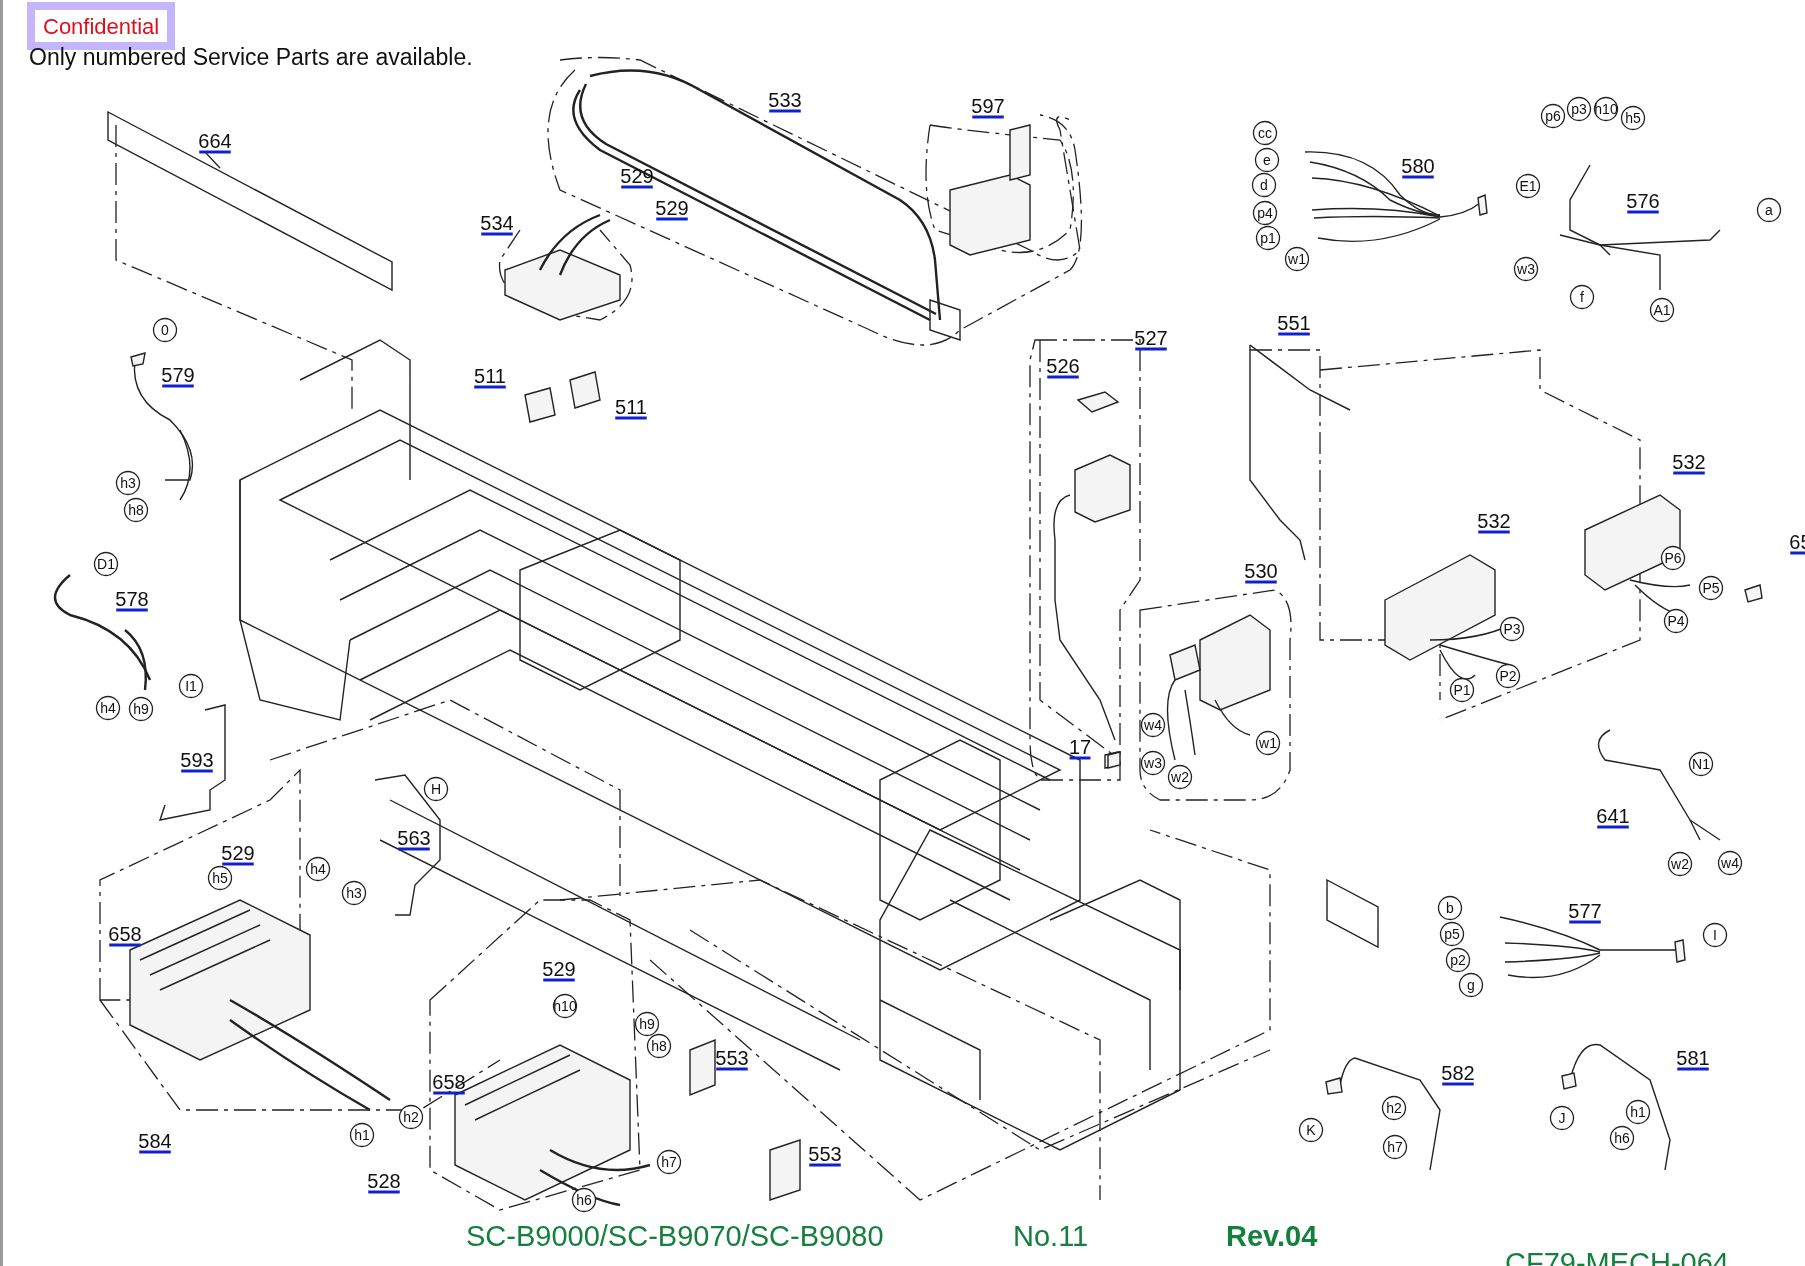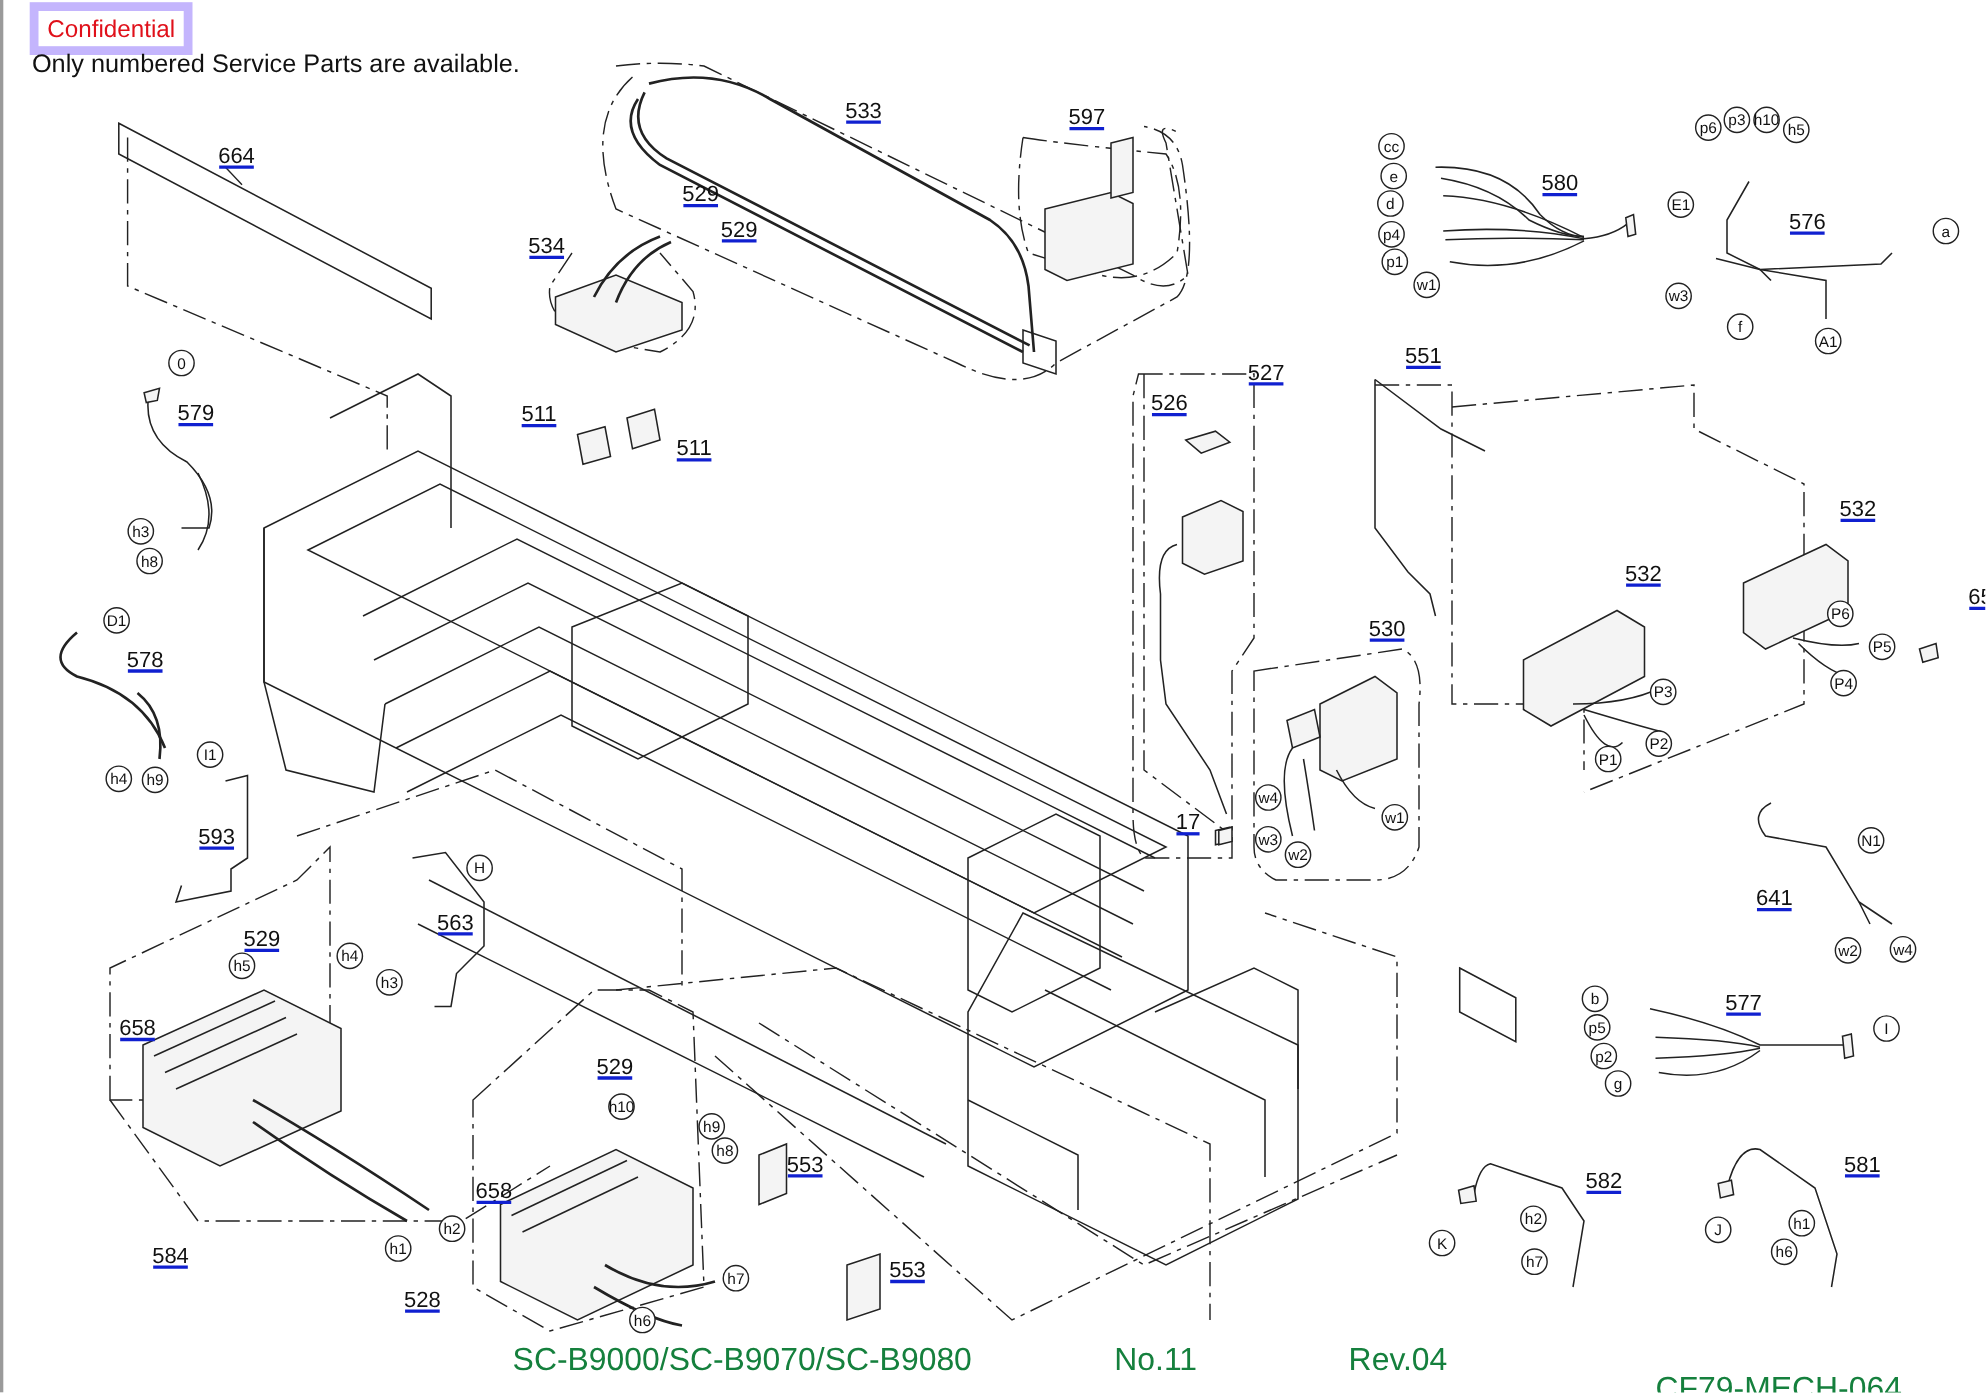--- a/index.html
+++ b/index.html
@@ -572,14 +572,14 @@
       </g>
       <g>
         <circle cx="1622" cy="1138" r="11.5" fill="#fff" stroke="#222" stroke-width="1.3"></circle>
         <text x="1622" y="1143" text-anchor="middle" class="callout-text">h6</text>
       </g>
     </g>
 </svg>
 
 <div class="footer" style="left:466px;">SC-B9000/SC-B9070/SC-B9080</div>
 <div class="footer" style="left:1013px;">No.11</div>
-<div class="footer" style="left:1226px;">Rev.04</div>
+<div class="footer" style="left:1226px;font-weight:bold;">Rev.04</div>
 <div class="footer" style="left:1505px;margin-top:27px;">CF79-MECH-064</div>
 
 </body></html>

